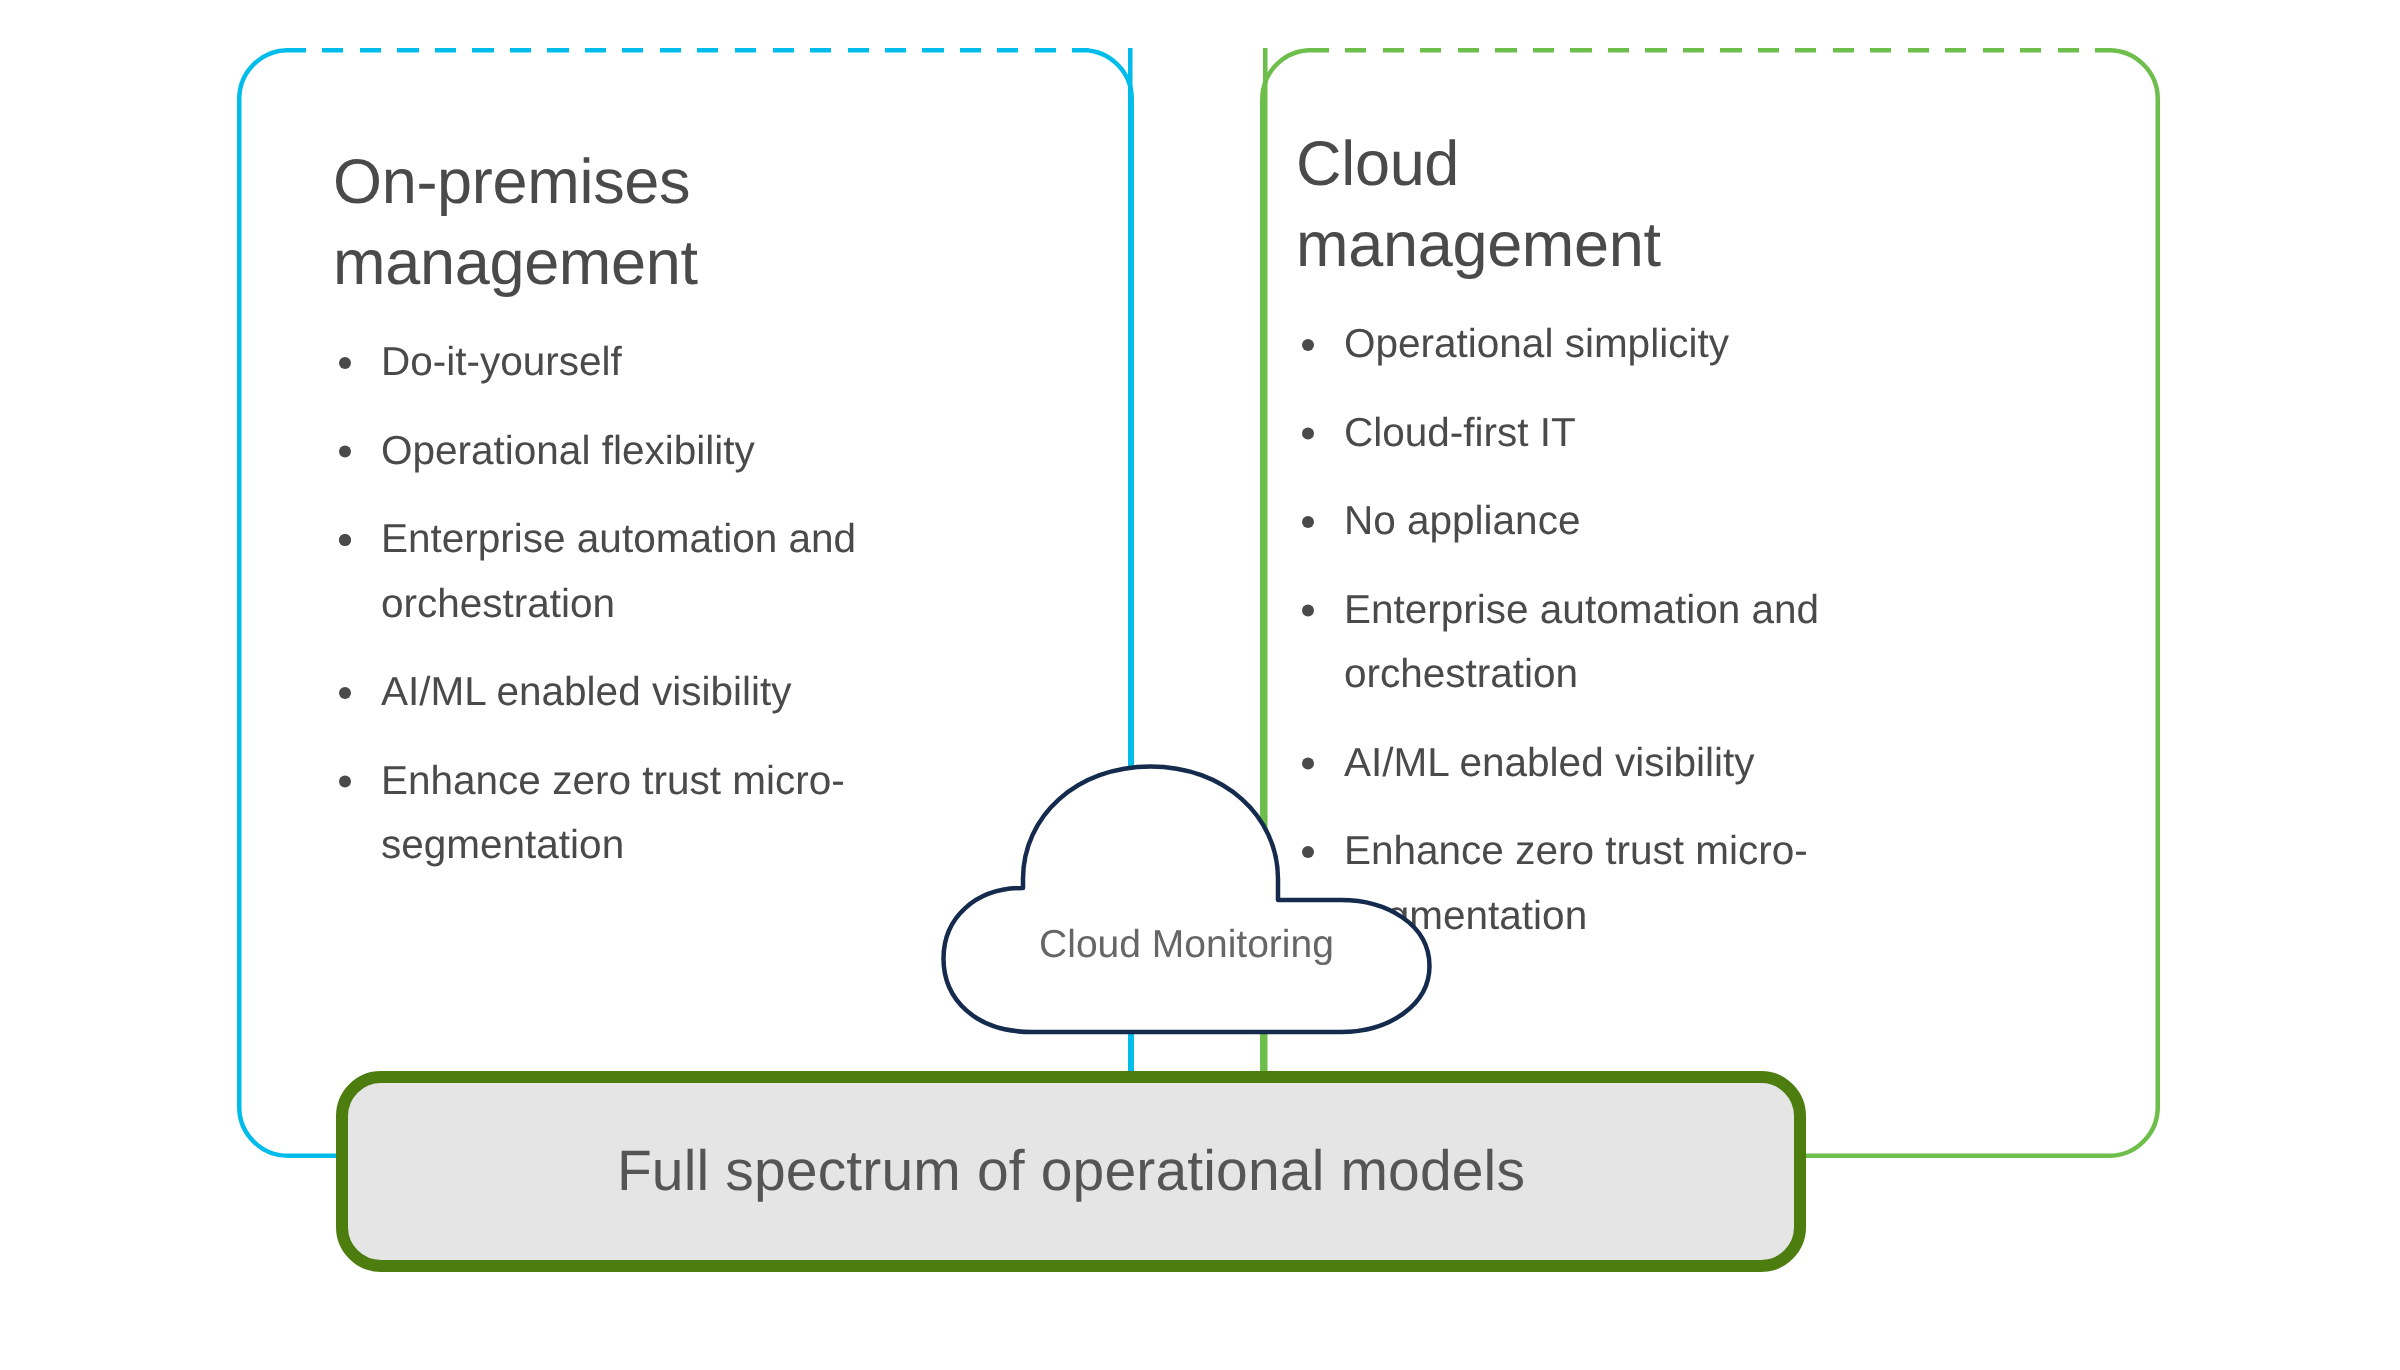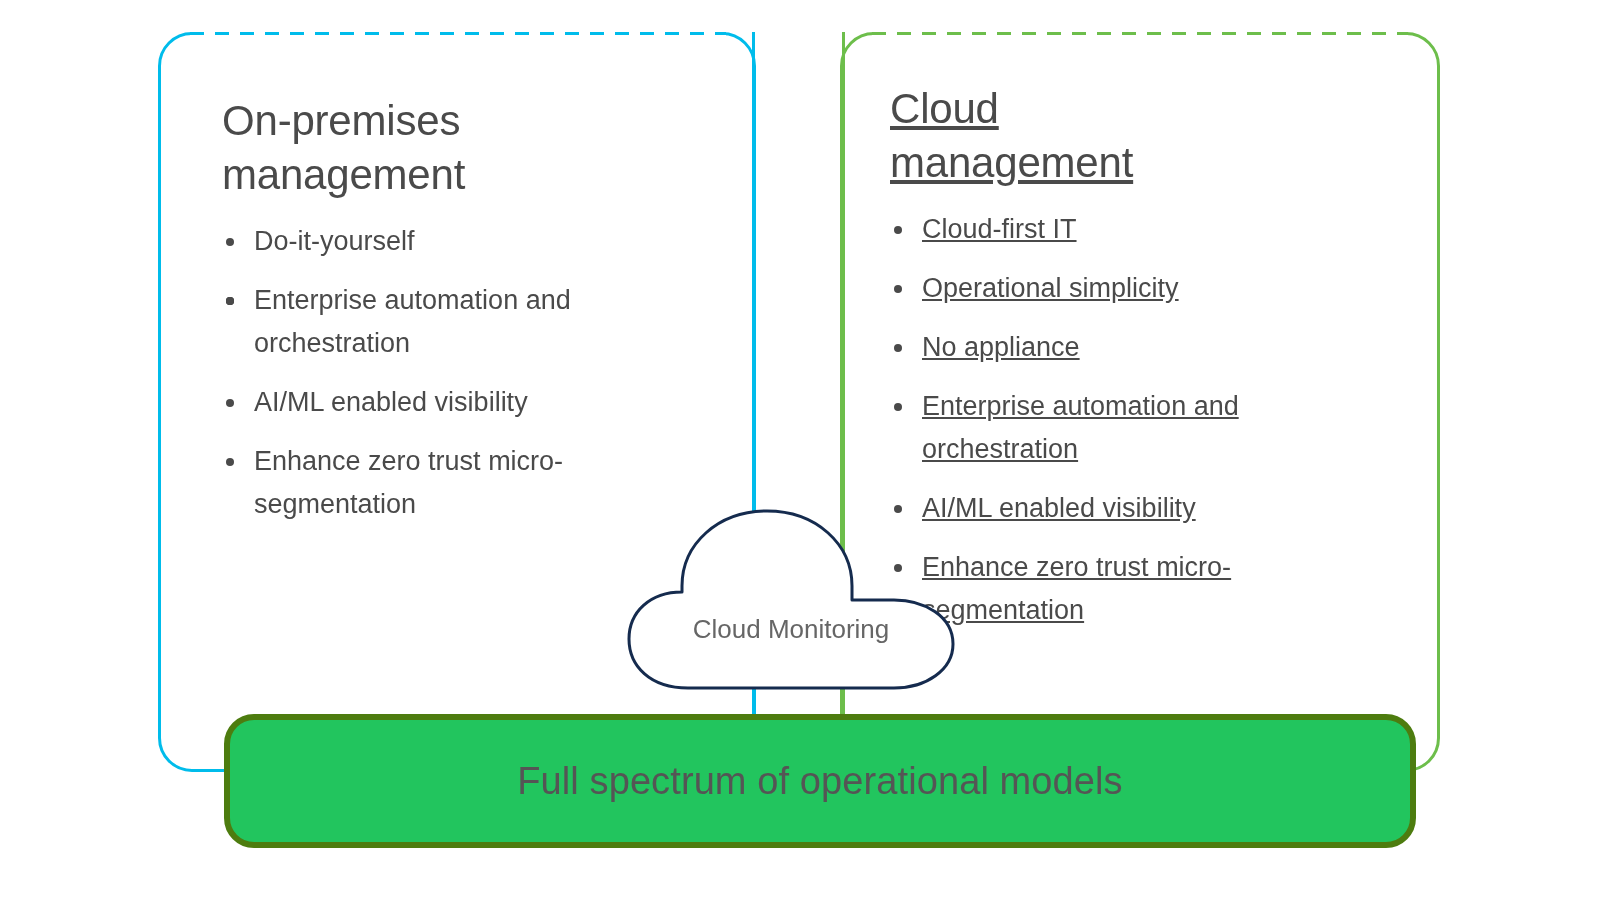--- a/index.html
+++ b/index.html
@@ -72,21 +72,21 @@
   }
   .mask-onprem { left: 190px; width: 536px; }
   .mask-cloud  { left: 872px; width: 536px; }
 
   
   .card-body {
     position: absolute;
     color: #4a4a4a;
   }
   .body-onprem { left: 222px; top: 94px; width: 520px; }
-  .body-cloud  { left: 890px; top: 82px; width: 520px; text-decoration: underline; }
+  .body-cloud  { left: 864px; top: 82px; width: 520px; }
 
   .card-title {
     font-size: 42px;
     font-weight: 400;
     line-height: 1.28;
     letter-spacing: -0.2px;
     color: #4a4a4a;
     margin: 0 0 18px 0;
     white-space: pre-line;
   }
@@ -151,26 +151,26 @@
     font-size: 26px;
     color: #666666;
     pointer-events: none;
   }
 
   
   .banner {
     position: absolute;
     left: 224px;
     top: 714px;
-    width: 1192px;
+    width: 980px;
     height: 134px;
     box-sizing: border-box;
-    border: 6px solid #4d7c0f;
+    border: 8px solid #4d7c0f;
     border-radius: 30px;
-    background: #22c55e;
+    background: #e5e5e5;
     display: flex;
     align-items: center;
     justify-content: center;
   }
   .banner-text {
     font-size: 38px;
     color: #555555;
     letter-spacing: 0.1px;
   }
 </style>
@@ -193,20 +193,21 @@
   <div class="card-body body-onprem">
     <h2 class="card-title">On-premises
 management</h2>
     <ul class="bullets">
       <li class="bullet">
         <span class="dot"></span>
         <span>Do-it-yourself</span>
       </li>
       <li class="bullet">
         <span class="dot"></span>
+        <span>Operational flexibility</span>
       </li>
       <li class="bullet">
         <span class="dot"></span>
       </li>
       <li class="bullet">
         <span class="dot"></span>
         <span>Enterprise automation and orchestration</span>
       </li>
       <li class="bullet">
         <span class="dot"></span>
@@ -218,25 +219,25 @@
       </li>
     </ul>
   </div>
 
   <div class="card-body body-cloud">
     <h2 class="card-title">Cloud
 management</h2>
     <ul class="bullets">
       <li class="bullet">
         <span class="dot"></span>
+        <span>Operational simplicity</span>
+      </li>
+      <li class="bullet">
+        <span class="dot"></span>
         <span>Cloud-first IT</span>
-      </li>
-      <li class="bullet">
-        <span class="dot"></span>
-        <span>Operational simplicity</span>
       </li>
       <li class="bullet">
         <span class="dot"></span>
         <span>No appliance</span>
       </li>
       <li class="bullet">
         <span class="dot"></span>
         <span>Enterprise automation and orchestration</span>
       </li>
       <li class="bullet">

